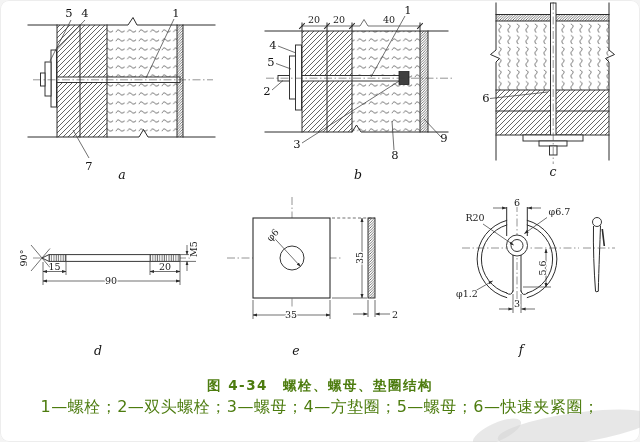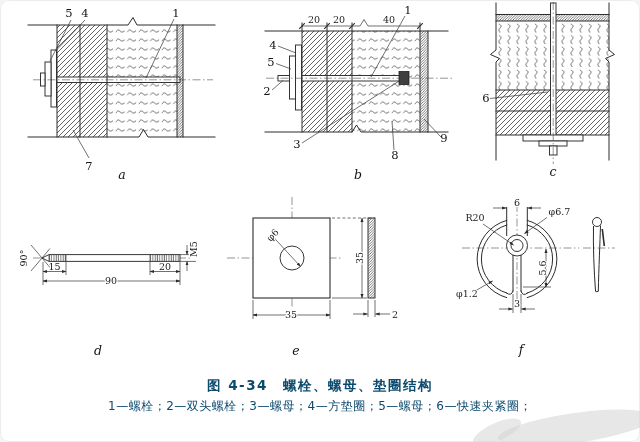--- a/index.html
+++ b/index.html
@@ -14,24 +14,24 @@
   .thin{stroke:#333;stroke-width:0.7;fill:none}
   .dash{stroke:#333;stroke-width:0.7;fill:none;stroke-dasharray:3 2.2}
   .cl{stroke:#3a3a3a;stroke-width:0.55;fill:none;stroke-dasharray:8 2.5 1.5 2.5}
   .whitefill{fill:#fff;stroke:#2c2c2c;stroke-width:0.95}
   .tick{stroke:#2c2c2c;stroke-width:1.1}
   .dimtxt{font:9.5px "DejaVu Serif",serif;fill:#1b1b1b;paint-order:stroke;stroke:#fff;stroke-width:2.2px;stroke-linejoin:round}
   .callout{font:11.5px "DejaVu Serif",serif;fill:#141414}
   .pletter{font:italic 12.5px "DejaVu Serif",serif;fill:#141414}
   .caption{
     position:absolute;left:0;top:377px;width:100%;text-align:center;
-    color:#0c4a6e;z-index:2;
+    color:#4d7c0f;z-index:2;
   }
   .cap-title{font-size:13.5px;font-weight:700;letter-spacing:1.5px;margin-bottom:3px}
-  .cap-line{font-size:12px;line-height:17px;letter-spacing:0.5px}
+  .cap-line{font-size:16px;line-height:17px;letter-spacing:0.5px}
   .watermark{position:absolute;left:455px;top:394px;width:185px;height:48px;z-index:1;pointer-events:none}
 </style>
 </head>
 <body>
 
 <div class="page">
 
   <svg width="640" height="375" viewBox="0 0 640 375">
     <defs>
       <marker id="arr" viewBox="0 0 10 10" refX="9" refY="5" markerWidth="6.5" markerHeight="6.5" orient="auto-start-reverse">

